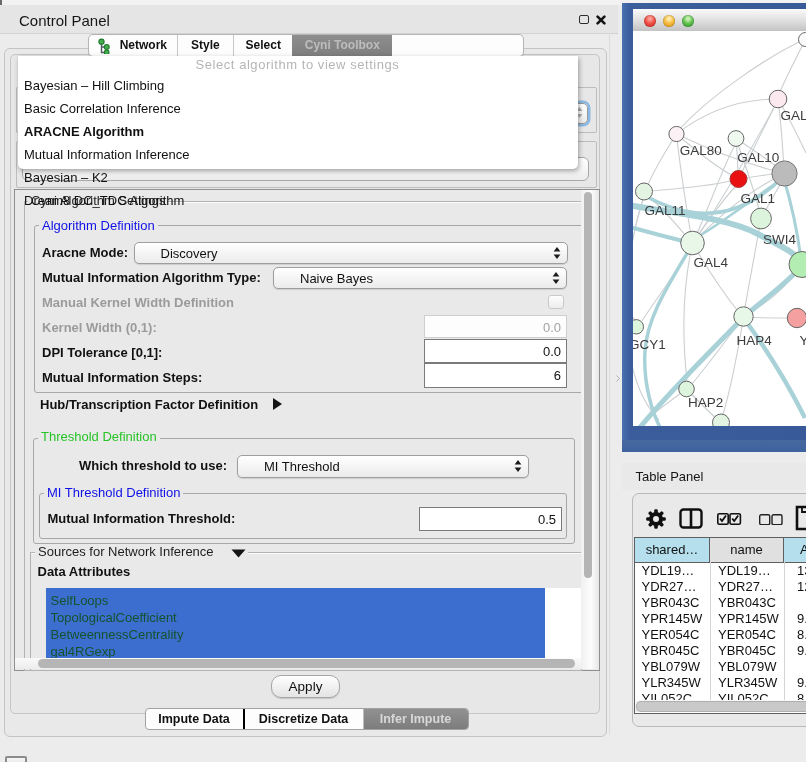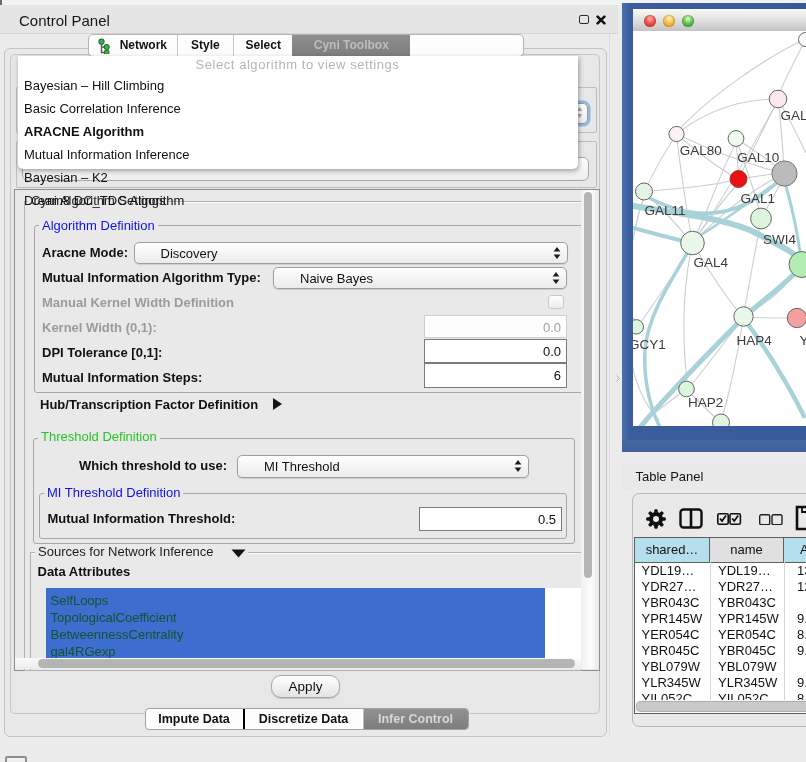--- a/index.html
+++ b/index.html
@@ -116,30 +116,30 @@
 <div class="abs" style="left:38px;top:658.5px;width:537px;height:9px;background:#b5b5b5;border-radius:5px;"></div>
 
 <div class="abs" style="left:581px;top:190px;width:16px;height:479px;background:linear-gradient(90deg,#f0f0f0,#fdfdfd 60%,#ededed);"></div>
 <div class="abs" style="left:584px;top:191.5px;width:7.5px;height:386px;background:#b5b5b5;border-radius:4px;"></div>
 
 <div class="abs" style="left:271px;top:675px;width:67px;height:21px;border:1px solid #a6a6a6;border-radius:10px;background:linear-gradient(#ffffff,#f1f1f1 50%,#e3e3e3);box-shadow:0 1px 1px rgba(0,0,0,0.15);text-align:center;line-height:21px;font-size:13.5px;">Apply</div>
 
 <div class="abs" style="left:144.5px;top:707.5px;width:322px;height:20px;border:1px solid #a2a2a2;border-radius:4px;background:#fdfdfd;overflow:hidden;display:flex;font-size:12.5px;">
  <div style="width:97px;border-right:2px solid #000000;text-align:center;line-height:20px;font-weight:bold;">Impute Data</div>
  <div style="width:118px;border-right:1px solid #bdbdbd;text-align:center;line-height:20px;font-weight:bold;">Discretize Data</div>
- <div style="flex:1;text-align:center;line-height:20px;font-weight:bold;background:linear-gradient(#919191,#7d7d7d);color:#d8d8d8;">Infer Control</div>
+ <div style="flex:1;text-align:center;line-height:20px;font-weight:bold;background:linear-gradient(#919191,#7d7d7d);color:#d8d8d8;">Infer Impute</div>
 </div>
 
 <div class="abs" style="left:4.8px;top:756.4px;width:18px;height:10px;border:2px solid #8c8c8c;border-radius:2px;background:linear-gradient(#f5f5f5,#e0e0e0);"></div>
 
 <div class="abs" style="left:88px;top:33.5px;width:434px;height:21px;border:1px solid #b5b5b5;border-radius:5px;background:#fdfdfd;overflow:hidden;display:flex;box-shadow:0 1px 1px rgba(0,0,0,0.08);font-size:12px;">
  <div style="width:88.6px;border-right:1px solid #c6c6c6;text-align:center;line-height:21px;font-weight:bold;padding-left:21px;box-sizing:border-box;">Network</div>
  <div style="width:56.6px;border-right:1px solid #c6c6c6;text-align:center;line-height:21px;font-weight:bold;box-sizing:border-box;">Style</div>
  <div style="width:58.1px;text-align:center;line-height:21px;font-weight:bold;box-sizing:border-box;">Select</div>
- <div style="width:118px;text-align:center;line-height:21px;font-weight:bold;background:linear-gradient(#8e8e8e,#7e7e7e);color:#bdbdbd;box-sizing:border-box;">Cyni Toolbox</div>
+ <div style="width:100px;text-align:center;line-height:21px;font-weight:bold;background:linear-gradient(#8e8e8e,#7e7e7e);color:#bdbdbd;box-sizing:border-box;">Cyni Toolbox</div>
 </div>
 <svg class="abs" style="left:97px;top:37px;" width="13" height="17" viewBox="0 0 13 17">
  <path d="M4.5 7 L4.5 15.5 L9.5 15.5 M4.5 10 L9.5 10" stroke="#565a68" stroke-width="1.4" fill="none"></path>
  <circle cx="4.5" cy="4.7" r="2.6" fill="#44ad4c" stroke="#1e7a2e" stroke-width="1.1"></circle>
  <circle cx="9.7" cy="10" r="2.5" fill="#44ad4c" stroke="#1e7a2e" stroke-width="1.1"></circle>
  <circle cx="9.7" cy="15.3" r="2.3" fill="#44ad4c" stroke="#1e7a2e" stroke-width="1.1"></circle>
 </svg>
 
 <div class="abs" style="left:17.5px;top:55.5px;width:560px;height:113px;background:#fff;border-radius:0 0 5px 5px;box-shadow:1px 2px 5px rgba(0,0,0,0.35);"></div>
 <div class="abs" style="left:17.5px;top:57px;width:560px;text-align:center;color:#b5b5b5;letter-spacing:0.55px;">Select algorithm to view settings</div>

